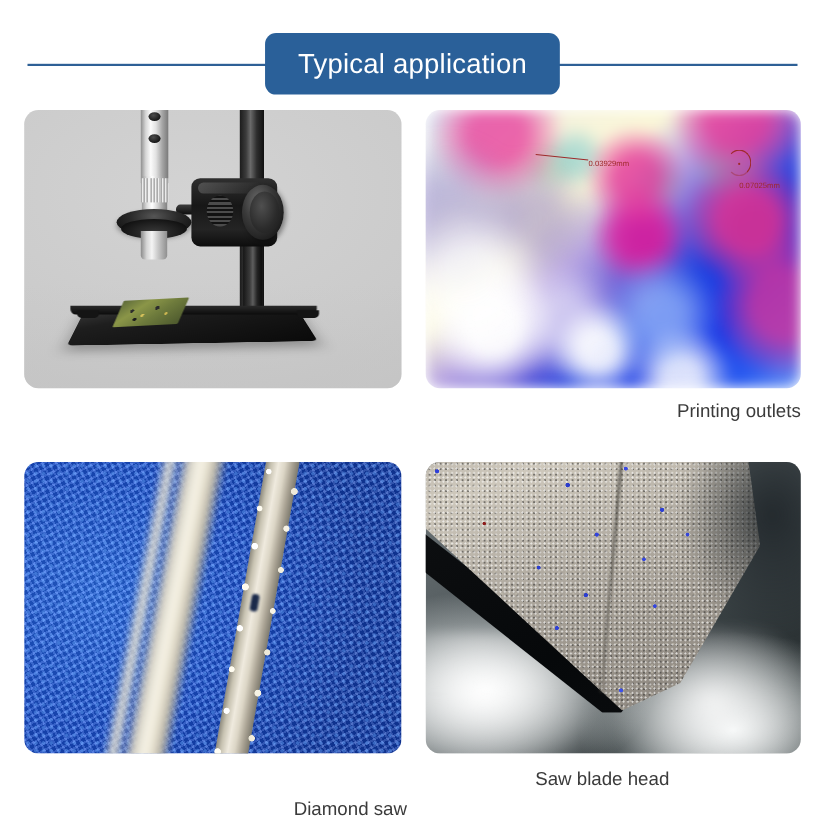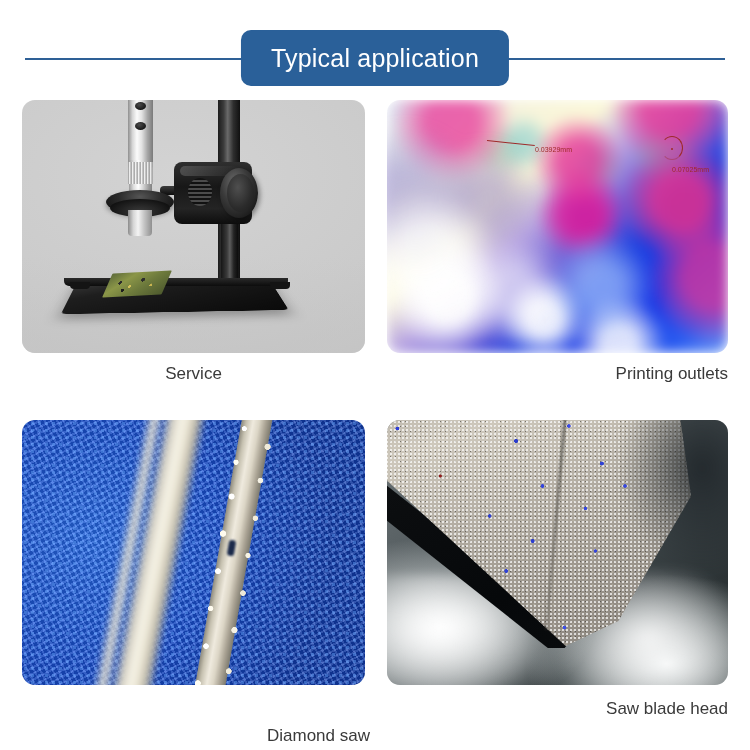--- a/index.html
+++ b/index.html
@@ -88,21 +88,21 @@
   .caption {
     position: absolute;
     font-size: 17px;
     color: #3a3a3a;
     line-height: 1.45;
     white-space: pre-line;
   }
   .cap-service   { left: 22px;  top: 362px; width: 343px; text-align: center; }
   .cap-printing  { left: 387px; top: 362px; width: 341px; text-align: right; }
   .cap-diamond   { left: 40px;  top: 692px; width: 330px; text-align: right; margin-top: 32px; }
-  .cap-sawblade  { left: 387px; top: 697px; width: 341px; text-align: right; }
+  .cap-sawblade  { left: 377px; top: 697px; width: 341px; text-align: center; }
 
   
   .ph-service {
     background: radial-gradient(ellipse 120% 100% at 45% 30%, #d3d3d3 0%, #cbcbcb 55%, #c2c2c2 100%);
   }
   .ms-floor {
     position: absolute; left: 0; bottom: 0; width: 100%; height: 38%;
     background: linear-gradient(180deg, rgba(190,190,190,0) 0%, rgba(196,196,196,.55) 100%);
   }
   
@@ -459,21 +459,20 @@
         <div class="ms-focusring"></div>
         <div class="ms-focusring2"></div>
         <div class="ms-lensbottom"></div>
         <div class="ms-base"></div>
         <div class="ms-base-edge"></div>
         <div class="ms-foot-l"></div>
         <div class="ms-foot-r"></div>
         <div class="ms-pcb"></div>
       </div>
     </div>
-    <div class="caption cap-service">Service</div>
 
     <div class="cell cell-tr">
       <div class="photo">
         <div class="photo ph-print"></div>
         <div class="ph-print-sheen"></div>
         <div class="meas-line"></div>
         <div class="meas meas-1">0.03929mm</div>
         <div class="meas-circle"></div>
         <div class="meas-dot"></div>
         <div class="meas meas-2">0.07025mm</div>

